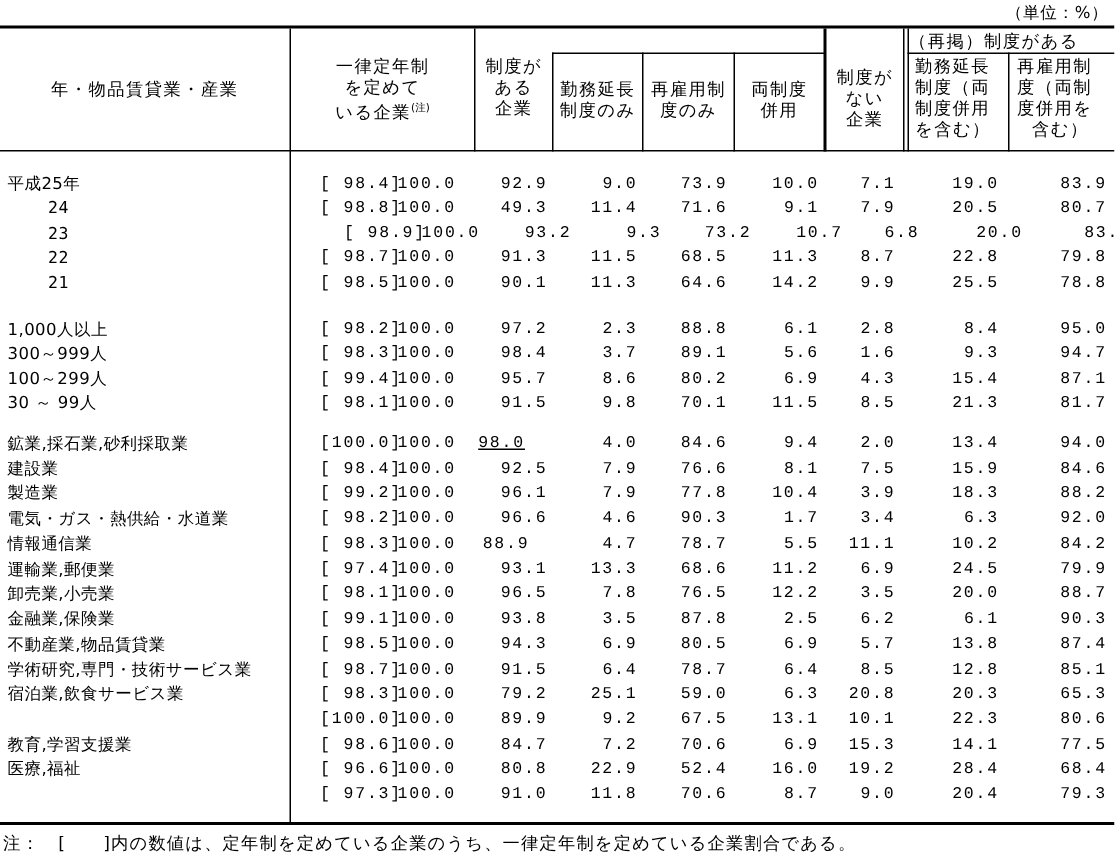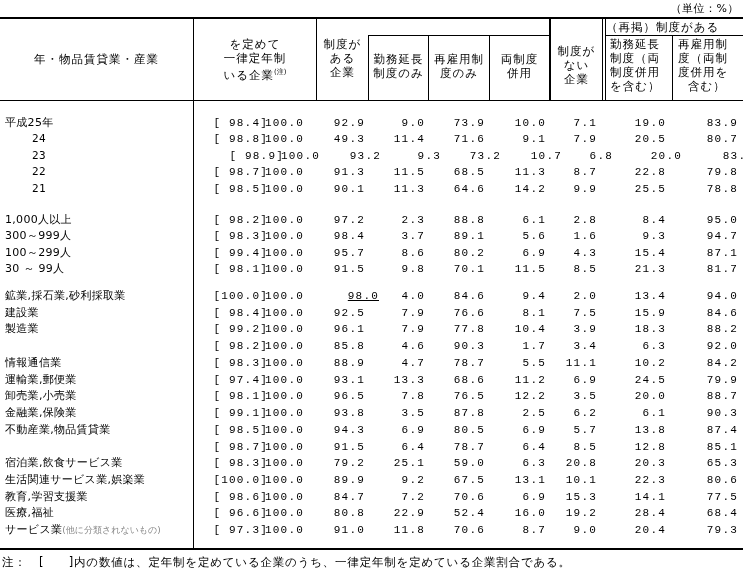--- a/index.html
+++ b/index.html
@@ -40,22 +40,22 @@
 <div class="vline" style="left:605px; top:19px; height:82px;"></div>
 <div class="vline" style="left:672px; top:35px; height:66px;"></div>
 
 <div class="hline" style="left:368px; top:35px; width:182px;"></div>
 <div class="hline" style="left:605px; top:35px; width:138px;"></div>
 
 <div class="hcell" style="left:0; width:193px; top:52px;">
   <span>年・物品賃貸業・産業</span>
 </div>
 <div class="hcell" style="left:194px; width:122px; top:37px;">
+  <span>一律定年制</span>
   <span>を定めて</span>
-  <span>一律定年制</span>
   <span><span style="display:inline">いる企業</span><span class="note-mark" style="display:inline">(注)</span></span>
 </div>
 <div class="hcell" style="left:317px; width:51px; top:37px;">
   <span>制度が</span>
   <span>ある</span>
   <span>企業</span>
 </div>
 <div class="hcell" style="left:369px; width:59px; top:52px;">
   <span>勤務延長</span>
   <span>制度のみ</span>
@@ -195,21 +195,21 @@
       <span class="num" style="right: 258px;">70.1</span>
       <span class="num" style="right: 197px;">11.5</span>
       <span class="num" style="right: 146px;">8.5</span>
       <span class="num" style="right: 77px;">21.3</span>
       <span class="num" style="right: 5px;">81.7</span>
     </div>
     <div class="row" style="top: 288px;">
       <span class="label"><span>鉱業,採石業,砂利採取業</span></span>
       <span class="num" style="right: 475px;">[100.0]</span>
       <span class="num" style="right: 439px;">100.0</span>
-      <span class="num" style="right: 364px; text-decoration: underline;">98.0</span>
+      <span class="num" style="right: 393px; text-decoration: underline;">98.0</span>
       <span class="num" style="right: 318px;">4.0</span>
       <span class="num" style="right: 258px;">84.6</span>
       <span class="num" style="right: 197px;">9.4</span>
       <span class="num" style="right: 146px;">2.0</span>
       <span class="num" style="right: 77px;">13.4</span>
       <span class="num" style="right: 5px;">94.0</span>
     </div>
     <div class="row" style="top: 304.73px;">
       <span class="label"><span>建設業</span></span>
       <span class="num" style="right: 475px;">[ 98.4]</span>
@@ -228,35 +228,36 @@
       <span class="num" style="right: 439px;">100.0</span>
       <span class="num" style="right: 378px;">96.1</span>
       <span class="num" style="right: 318px;">7.9</span>
       <span class="num" style="right: 258px;">77.8</span>
       <span class="num" style="right: 197px;">10.4</span>
       <span class="num" style="right: 146px;">3.9</span>
       <span class="num" style="right: 77px;">18.3</span>
       <span class="num" style="right: 5px;">88.2</span>
     </div>
     <div class="row" style="top: 338.19px;">
+      <span class="label"><span>電気・ガス・熱供給・水道業</span></span>
       <span class="num" style="right: 475px;">[ 98.2]</span>
       <span class="num" style="right: 439px;">100.0</span>
-      <span class="num" style="right: 378px;">85.8</span>
+      <span class="num" style="right: 378px;">96.6</span>
       <span class="num" style="right: 318px;">4.6</span>
       <span class="num" style="right: 258px;">90.3</span>
       <span class="num" style="right: 197px;">1.7</span>
       <span class="num" style="right: 146px;">3.4</span>
       <span class="num" style="right: 77px;">6.3</span>
       <span class="num" style="right: 5px;">92.0</span>
     </div>
     <div class="row" style="top: 354.92px;">
       <span class="label"><span>情報通信業</span></span>
       <span class="num" style="right: 475px;">[ 98.3]</span>
       <span class="num" style="right: 439px;">100.0</span>
-      <span class="num" style="right: 378px;">88.9</span>
+      <span class="num" style="right: 390px;">88.9</span>
       <span class="num" style="right: 318px;">4.7</span>
       <span class="num" style="right: 258px;">78.7</span>
       <span class="num" style="right: 197px;">5.5</span>
       <span class="num" style="right: 146px;">11.1</span>
       <span class="num" style="right: 77px;">10.2</span>
       <span class="num" style="right: 5px;">84.2</span>
     </div>
     <div class="row" style="top: 371.65px;">
       <span class="label"><span>運輸業,郵便業</span></span>
       <span class="num" style="right: 475px;">[ 97.4]</span>
@@ -299,20 +300,21 @@
       <span class="num" style="right: 439px;">100.0</span>
       <span class="num" style="right: 378px; text-align: center;">94.3</span>
       <span class="num" style="right: 318px;">6.9</span>
       <span class="num" style="right: 258px;">80.5</span>
       <span class="num" style="right: 197px;">6.9</span>
       <span class="num" style="right: 146px;">5.7</span>
       <span class="num" style="right: 77px;">13.8</span>
       <span class="num" style="right: 5px;">87.4</span>
     </div>
     <div class="row" style="top: 438.57px;">
+      <span class="label"><span>学術研究,専門・技術サービス業</span></span>
       <span class="num" style="right: 475px;">[ 98.7]</span>
       <span class="num" style="right: 439px;">100.0</span>
       <span class="num" style="right: 378px;">91.5</span>
       <span class="num" style="right: 318px;">6.4</span>
       <span class="num" style="right: 258px;">78.7</span>
       <span class="num" style="right: 197px;">6.4</span>
       <span class="num" style="right: 146px;">8.5</span>
       <span class="num" style="right: 77px;">12.8</span>
       <span class="num" style="right: 5px;">85.1</span>
     </div>
@@ -322,21 +324,20 @@
       <span class="num" style="right: 439px;">100.0</span>
       <span class="num" style="right: 378px;">79.2</span>
       <span class="num" style="right: 318px;">25.1</span>
       <span class="num" style="right: 258px;">59.0</span>
       <span class="num" style="right: 197px;">6.3</span>
       <span class="num" style="right: 146px;">20.8</span>
       <span class="num" style="right: 77px;">20.3</span>
       <span class="num" style="right: 5px;">65.3</span>
     </div>
     <div class="row" style="top: 472.03px;">
-      <span class="label"><span>生活関連サービス業,娯楽業</span></span>
       <span class="num" style="right: 475px;">[100.0]</span>
       <span class="num" style="right: 439px;">100.0</span>
       <span class="num" style="right: 378px;">89.9</span>
       <span class="num" style="right: 318px;">9.2</span>
       <span class="num" style="right: 258px;">67.5</span>
       <span class="num" style="right: 197px;">13.1</span>
       <span class="num" style="right: 146px;">10.1</span>
       <span class="num" style="right: 77px;">22.3</span>
       <span class="num" style="right: 5px;">80.6</span>
     </div>
@@ -358,21 +359,20 @@
       <span class="num" style="right: 439px;">100.0</span>
       <span class="num" style="right: 378px;">80.8</span>
       <span class="num" style="right: 318px;">22.9</span>
       <span class="num" style="right: 258px;">52.4</span>
       <span class="num" style="right: 197px;">16.0</span>
       <span class="num" style="right: 146px;">19.2</span>
       <span class="num" style="right: 77px;">28.4</span>
       <span class="num" style="right: 5px;">68.4</span>
     </div>
     <div class="row" style="top: 522.22px;">
-      <span class="label"><span>サービス業</span><span class="paren">(他に分類されないもの)</span></span>
       <span class="num" style="right: 475px;">[ 97.3]</span>
       <span class="num" style="right: 439px;">100.0</span>
       <span class="num" style="right: 378px;">91.0</span>
       <span class="num" style="right: 318px;">11.8</span>
       <span class="num" style="right: 258px;">70.6</span>
       <span class="num" style="right: 197px;">8.7</span>
       <span class="num" style="right: 146px;">9.0</span>
       <span class="num" style="right: 77px;">20.4</span>
       <span class="num" style="right: 5px;">79.3</span>
     </div>

